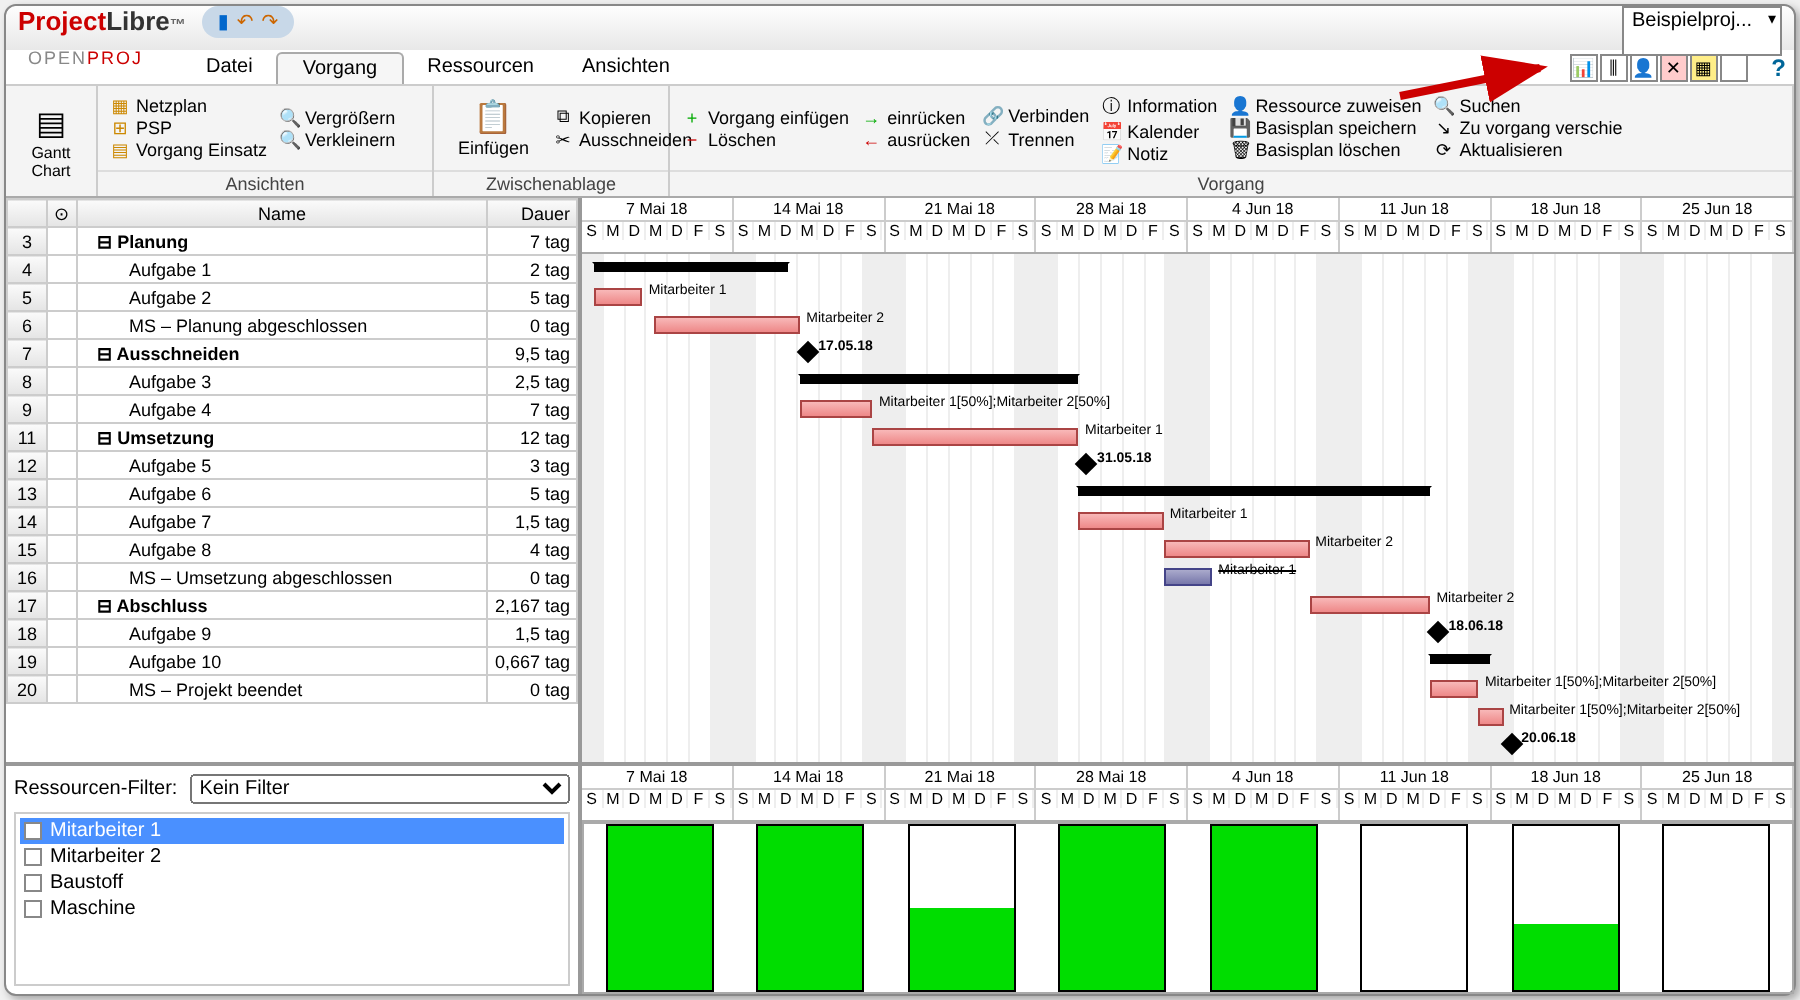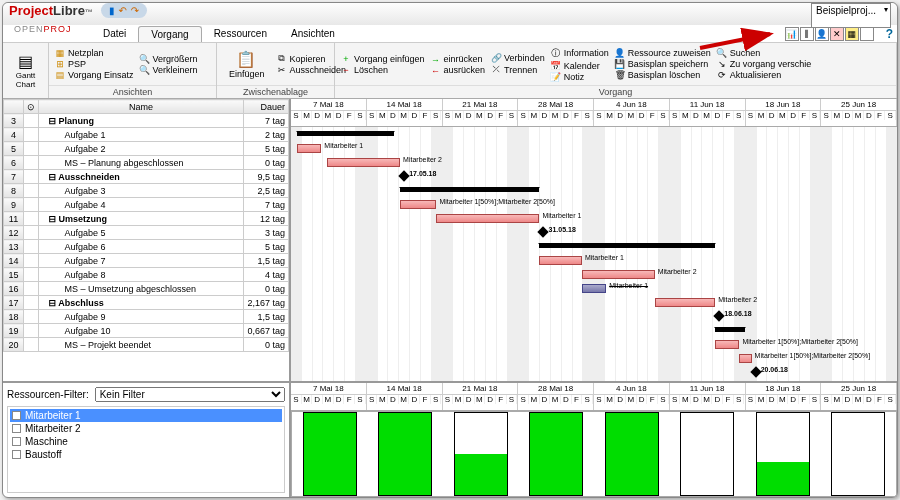--- a/index.html
+++ b/index.html
@@ -615,25 +615,25 @@
           <div class="ri sel">
             <span class="cb"></span>
             <span>Mitarbeiter 1</span>
           </div>
           <div class="ri">
             <span class="cb"></span>
             <span>Mitarbeiter 2</span>
           </div>
           <div class="ri">
             <span class="cb"></span>
-            <span>Maschine</span>
+            <span>Baustoff</span>
           </div>
           <div class="ri">
             <span class="cb"></span>
-            <span>Baustoff</span>
+            <span>Maschine</span>
           </div>
         </div>
     </div>
     <div class="histo">
       <div class="ghdr" id="hhdr">
           <div class="wk">
             <div class="top">7 Mai 18</div>
             <div class="days">
               <span>S</span>
               <span>M</span>

